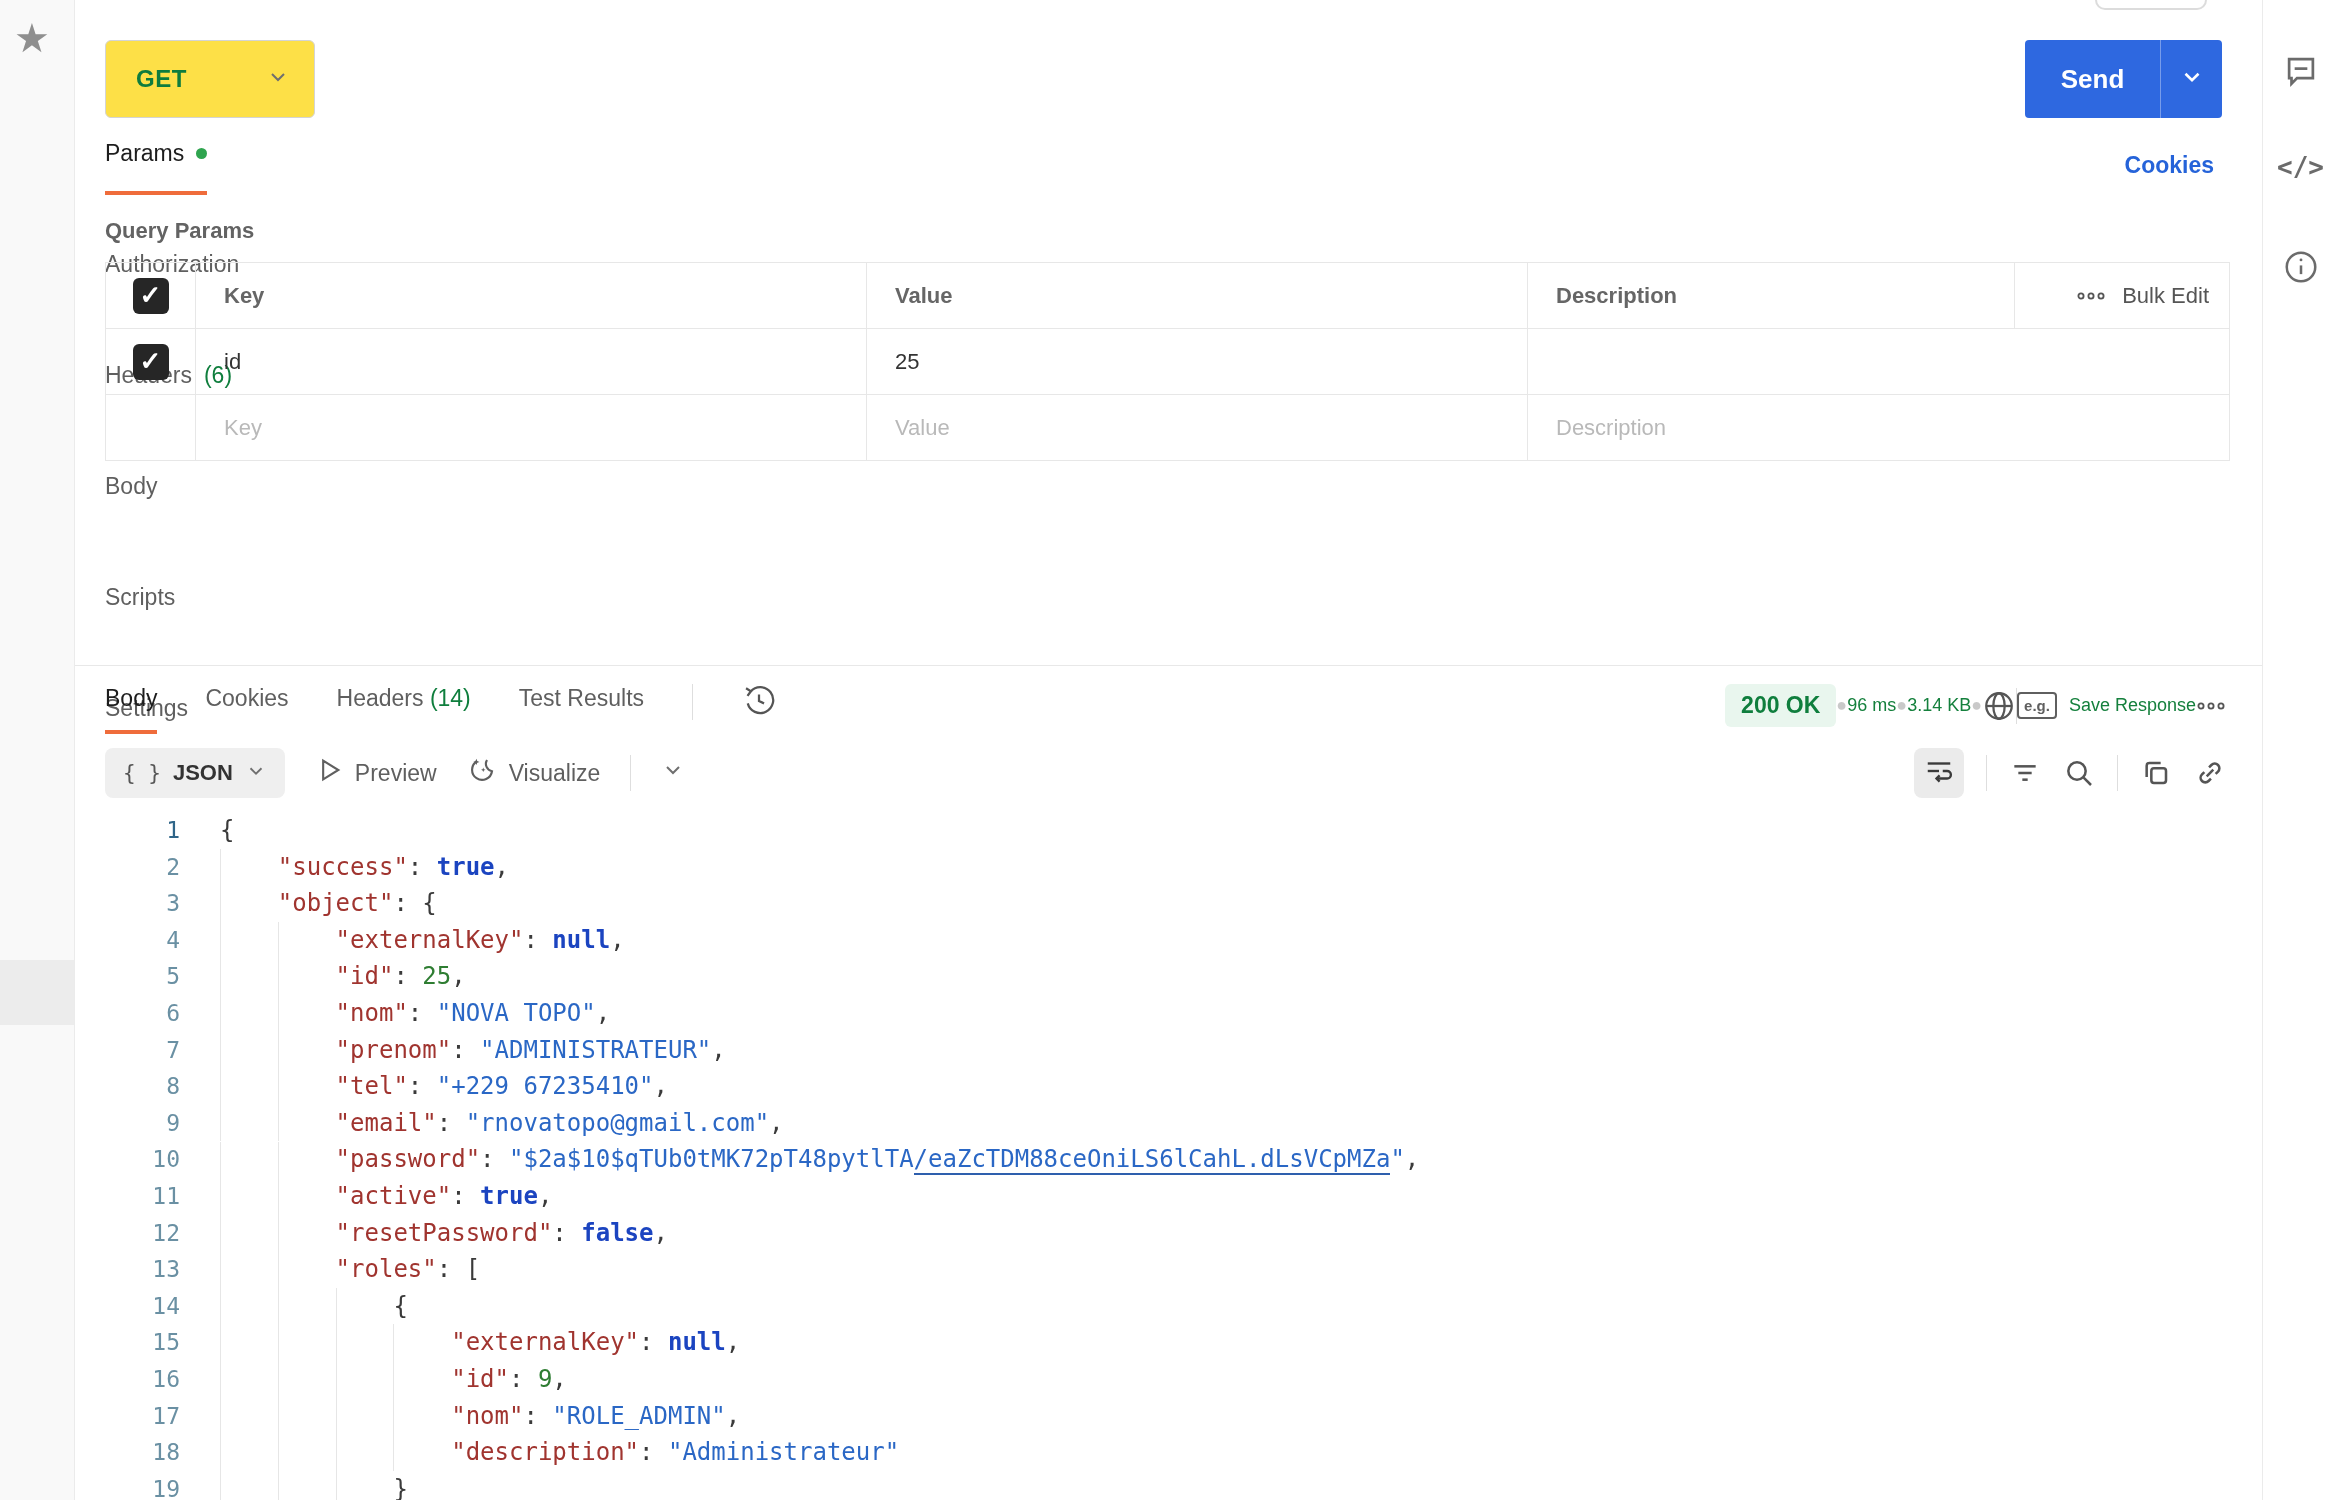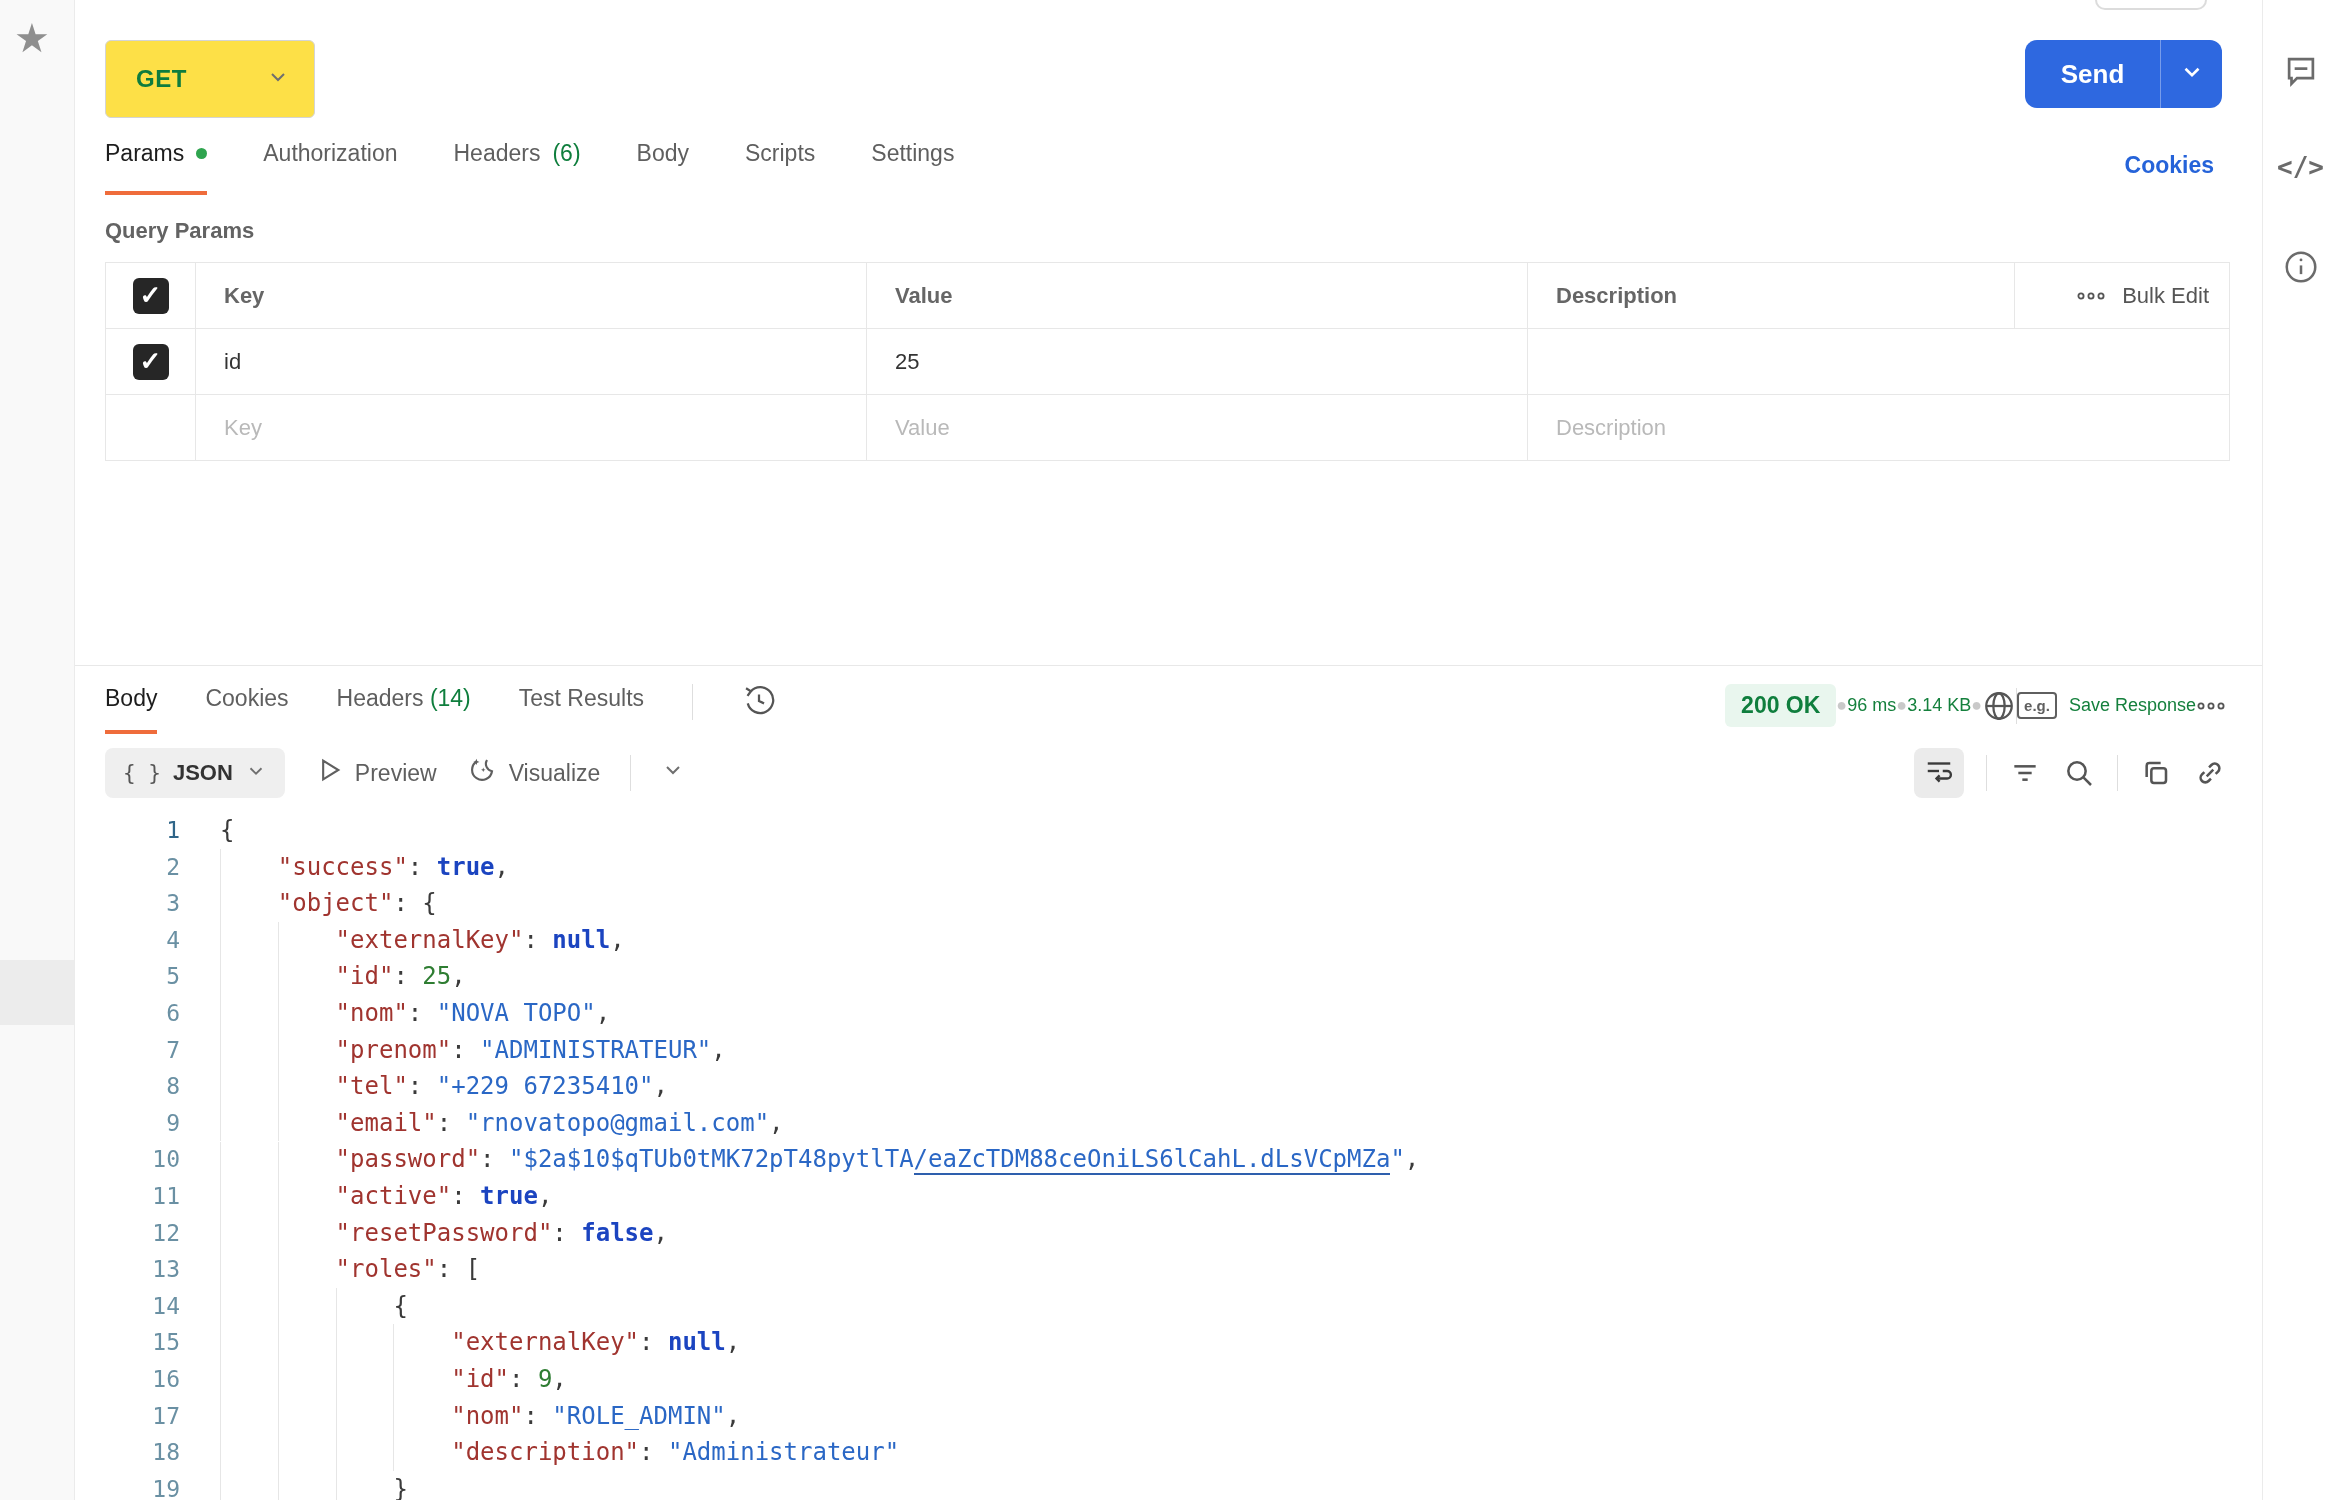--- a/index.html
+++ b/index.html
@@ -26,27 +26,27 @@
 
   
   .method-select { position:absolute; left:30px; top:40px; width:210px; height:78px; border:1px solid #d4d4d4;
     border-radius:6px; background:#fde047; display:flex; align-items:center; padding:0 24px 0 30px; cursor:pointer; }
   .method-label { font-size:24px; font-weight:bold; color:#0e7c3e; letter-spacing:.5px; flex:1; }
   .chev { color:#6f6f6f; }
   .url-input { position:absolute; left:258px; top:40px; width:1677px; height:78px; border:2px solid #86abea;
     box-shadow:0 0 0 3px rgba(134,171,234,.35); border-radius:6px; background:#fff; display:flex; align-items:center;
     padding:0 24px; font-size:25px; color:#1f1f1f; white-space:pre; }
   .url-hl { background:#d8ead3; border-radius:2px; }
-  .send-btn { position:absolute; left:1950px; top:40px; width:197px; height:68px; background:#2e68e0; border-radius:12px;
+  .send-btn { position:absolute; left:1950px; top:40px; width:197px; height:78px; background:#2e68e0; border-radius:4px;
     display:flex; align-items:stretch; cursor:pointer; }
   .send-main { flex:1; display:flex; align-items:center; justify-content:center; color:#fff; font-size:26px; font-weight:bold; }
   .send-caret { width:62px; display:flex; align-items:center; justify-content:center; border-left:1px solid rgba(255,255,255,.35); color:#fff; }
 
   
-  .req-tabs { position:absolute; left:30px; top:140px; display:flex; gap:56px; align-items:flex-start; }
+  .req-tabs { position:absolute; left:30px; top:140px; display:flex; gap:56px; align-items:flex-start;flex-direction:column; }
   .tab { font-size:23px; color:#5f5f5f; padding-bottom:24px; border-bottom:4px solid transparent; cursor:pointer;
     display:flex; align-items:center; gap:12px; }
   .tab.active { color:#1d1d1d; border-bottom-color:#ef6c3b; }
   .tab .count { color:#0f7e3d; }
   .dot { width:11px; height:11px; border-radius:50%; background:#2fa44f; display:inline-block; }
   .cookies-link { position:absolute; right:48px; top:152px; font-size:23px; font-weight:600; color:#2563d9; cursor:pointer; }
 
   .qp-title { position:absolute; left:30px; top:218px; font-size:22px; font-weight:600; color:#636363; }
 
   

